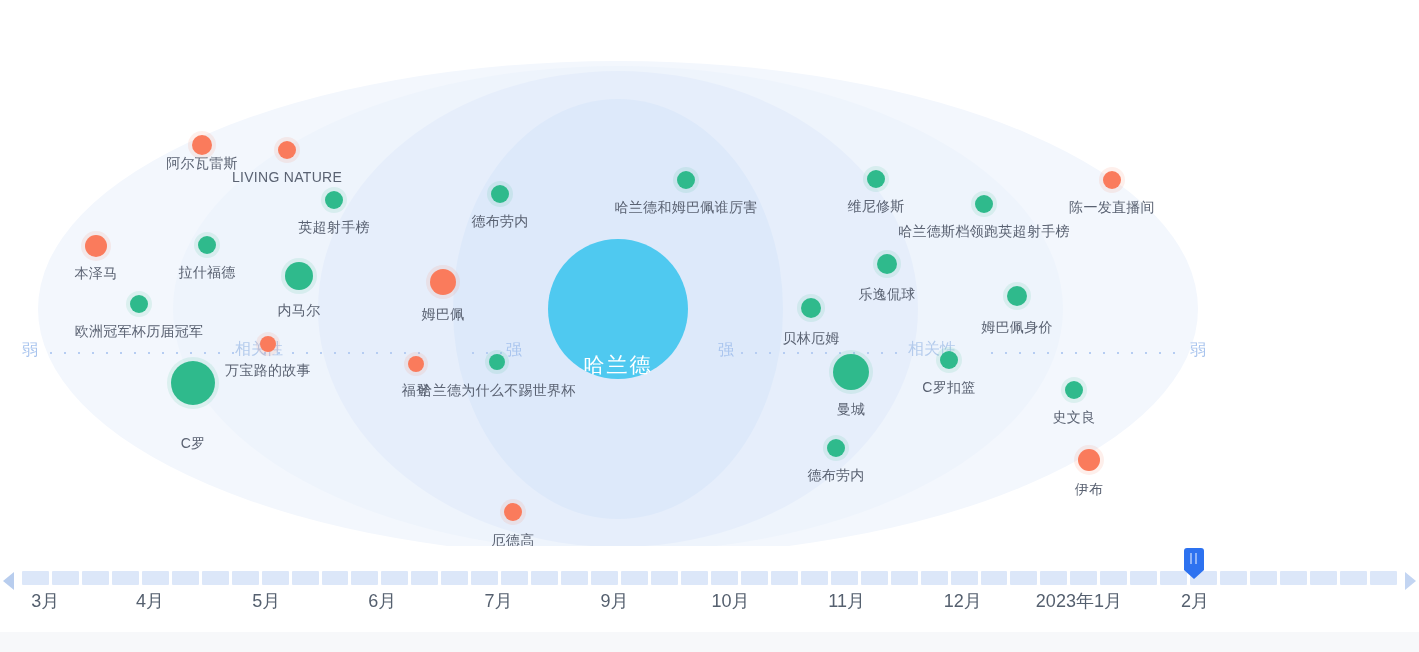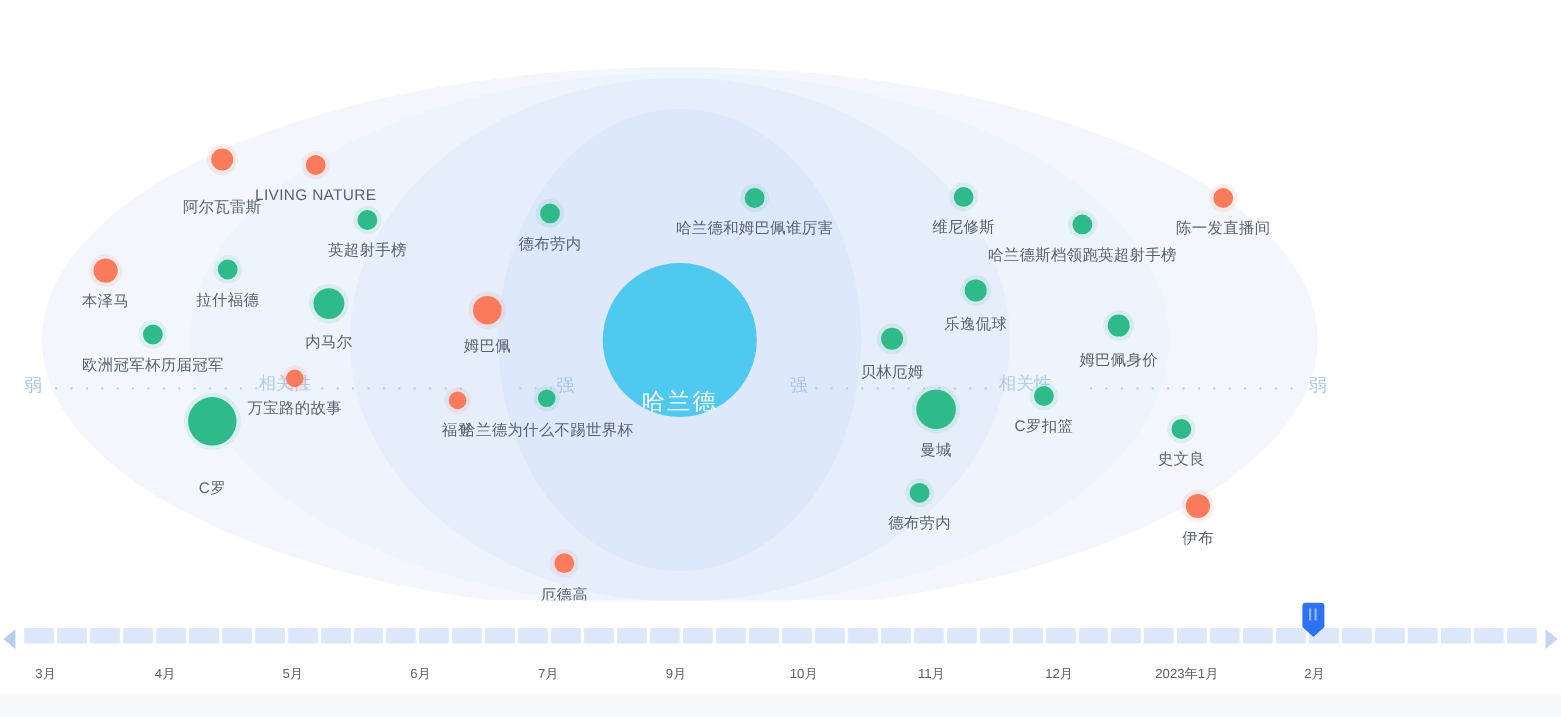--- a/index.html
+++ b/index.html
@@ -166,22 +166,22 @@
     background: #dce7f9;
     border-radius: 1px;
   }
   .tl-labels {
     position: absolute;
     left: 0; top: 32px;
     width: 1419px; height: 24px;
   }
   .tl-label {
     position: absolute;
-    top: 16px;
-    font-size: 12px;
+    top: 1px;
+    font-size: 18px;
     color: #55606f;
     transform: translateX(-50%);
     white-space: nowrap;
   }
   .tl-handle {
     position: absolute;
     top: -8px;
     width: 20px;
     height: 30px;
     transform: translateX(-50%);
@@ -257,21 +257,21 @@
       <span class="axis-mid" style="left:908px;">相关性</span>
       <span class="axis-cap" style="left:1190px;">弱</span>
     </div>
 
     <div class="hub" id="hub-node" style="left: 618px; top: 253px; width: 140px; height: 140px; background: rgb(79, 201, 240);">
       <span class="hub-text">哈兰德</span>
     </div>
 
     <div id="nodes-layer">
         <div class="node up" title="阿尔瓦雷斯" style="left: 202px; top: 89px; width: 20px; height: 20px;"></div>
-        <div class="node-label" style="left: 202px; top: 124px;">阿尔瓦雷斯</div>
+        <div class="node-label" style="left: 202px; top: 99px;">阿尔瓦雷斯</div>
         <div class="node up" title="LIVING NATURE" style="left: 287px; top: 94px; width: 18px; height: 18px;"></div>
         <div class="node-label" style="left: 287px; top: 113px;">LIVING NATURE</div>
         <div class="node down" title="英超射手榜" style="left: 334px; top: 144px; width: 18px; height: 18px;"></div>
         <div class="node-label" style="left: 334px; top: 163px;">英超射手榜</div>
         <div class="node up" title="本泽马" style="left: 96px; top: 190px; width: 22px; height: 22px;"></div>
         <div class="node-label" style="left: 96px; top: 209px;">本泽马</div>
         <div class="node down" title="拉什福德" style="left: 207px; top: 189px; width: 18px; height: 18px;"></div>
         <div class="node-label" style="left: 207px; top: 208px;">拉什福德</div>
         <div class="node down" title="欧洲冠军杯历届冠军" style="left: 139px; top: 248px; width: 18px; height: 18px;"></div>
         <div class="node-label" style="left: 139px; top: 267px;">欧洲冠军杯历届冠军</div>

